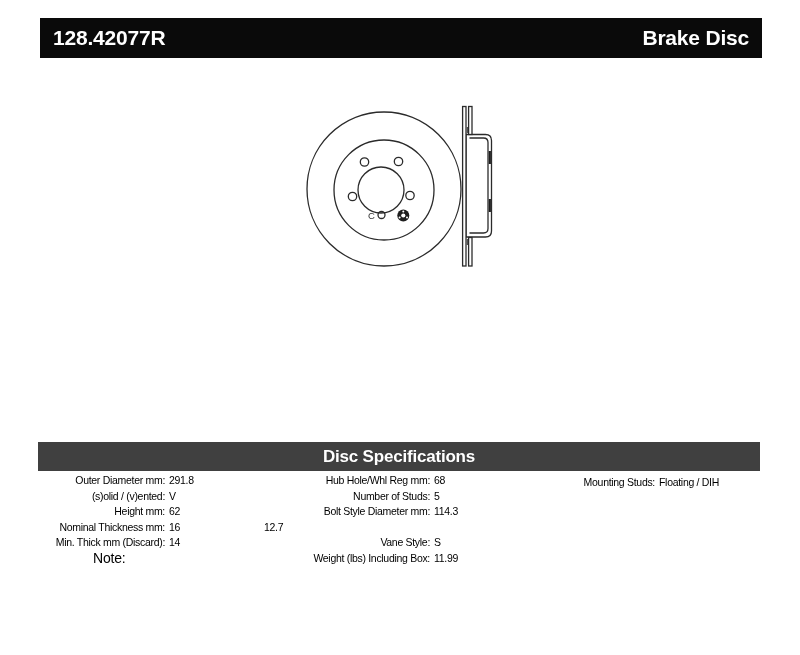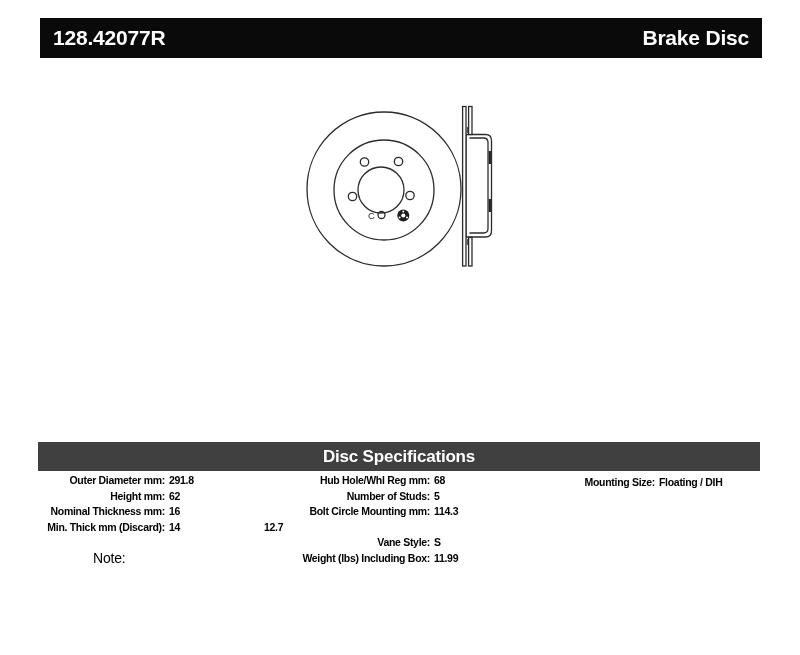--- a/index.html
+++ b/index.html
@@ -16,21 +16,21 @@
   }
   
   .drawing{position:absolute;left:300px;top:100px;}
   
   .spec-bar{
     position:absolute;left:38px;top:442px;width:722px;height:29px;
     background:#404040;color:#fff;text-align:center;line-height:29px;
     font-weight:bold;font-size:17px;letter-spacing:-0.2px;
   }
   
-  .spec-col{position:absolute;font-size:10.5px;font-weight:bold;letter-spacing:-0.3px;}
+  .spec-col{position:absolute;font-size:10.5px;font-weight:normal;letter-spacing:-0.3px;}
   .spec-col .row{display:flex;height:15.5px;line-height:15.5px;white-space:nowrap;}
   .spec-col .lbl{text-align:right;}
   .spec-col .val{margin-left:4px;text-align:left;}
   .col-1{left:40px;top:473px;}  .col-1 .lbl{width:125px;}
   .col-2{left:260px;top:473px;} .col-2 .lbl{width:170px;}
   .col-3{left:520px;top:475px;} .col-3 .lbl{width:135px;}
   .note{
     position:absolute;left:93px;top:550px;
     font-size:14px;font-weight:normal;letter-spacing:-0.2px;
   }
@@ -84,20 +84,24 @@
   <div class="spec-bar">
     <span>Disc Specifications</span>
   </div>
 
   <div class="spec-col col-1">
     <div class="row">
       <span class="lbl">Outer Diameter mm:</span>
       <span class="val">291.8</span>
     </div>
     <div class="row">
+      <span class="lbl">(s)olid / (v)ented:</span>
+      <span class="val">V</span>
+    </div>
+    <div class="row">
       <span class="lbl">Height mm:</span>
       <span class="val">62</span>
     </div>
     <div class="row">
       <span class="lbl">Nominal Thickness mm:</span>
       <span class="val">16</span>
     </div>
     <div class="row">
       <span class="lbl">Min. Thick mm (Discard):</span>
       <span class="val">14</span>
@@ -107,38 +111,38 @@
   <div class="spec-col col-2">
     <div class="row">
       <span class="lbl">Hub Hole/Whl Reg mm:</span>
       <span class="val">68</span>
     </div>
     <div class="row">
       <span class="lbl">Number of Studs:</span>
       <span class="val">5</span>
     </div>
     <div class="row">
-      <span class="lbl">Bolt Circle Mounting mm:</span>
+      <span class="lbl">Bolt Style Diameter mm:</span>
       <span class="val">114.3</span>
     </div>
     <div class="row">
       <span class="val">12.7</span>
     </div>
     <div class="row">
       <span class="lbl">Vane Style:</span>
       <span class="val">S</span>
     </div>
     <div class="row">
       <span class="lbl">Weight (lbs) Including Box:</span>
       <span class="val">11.99</span>
     </div>
   </div>
 
   <div class="spec-col col-3">
     <div class="row">
-      <span class="lbl">Mounting Size:</span>
+      <span class="lbl">Mounting Studs:</span>
       <span class="val">Floating / DIH</span>
     </div>
   </div>
 
   <div class="note">Note:</div>
 
 </div>
 
 </body></html>

